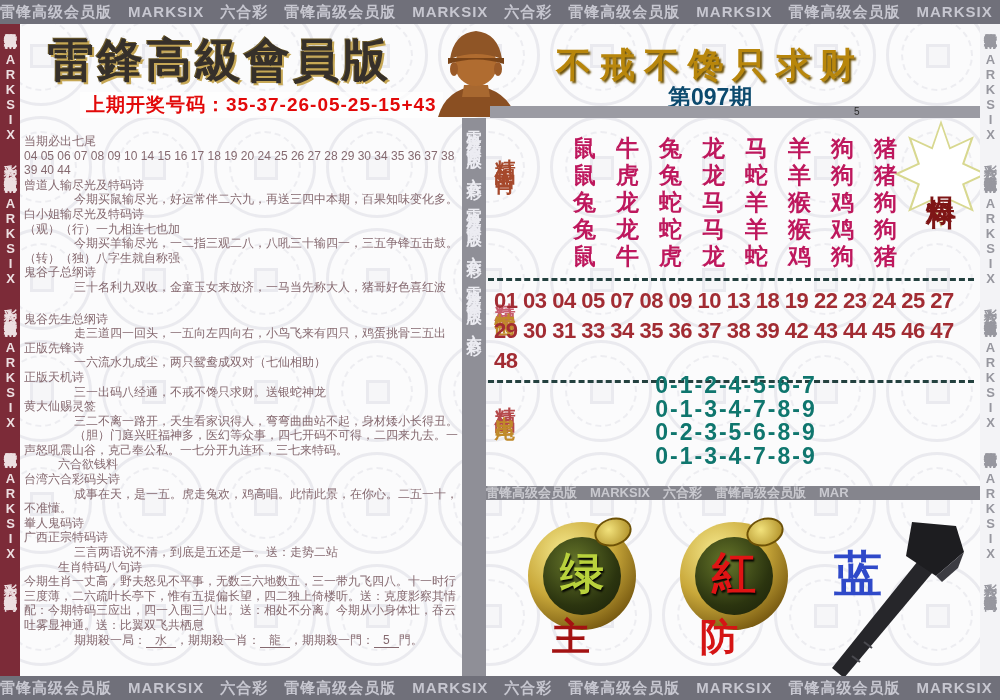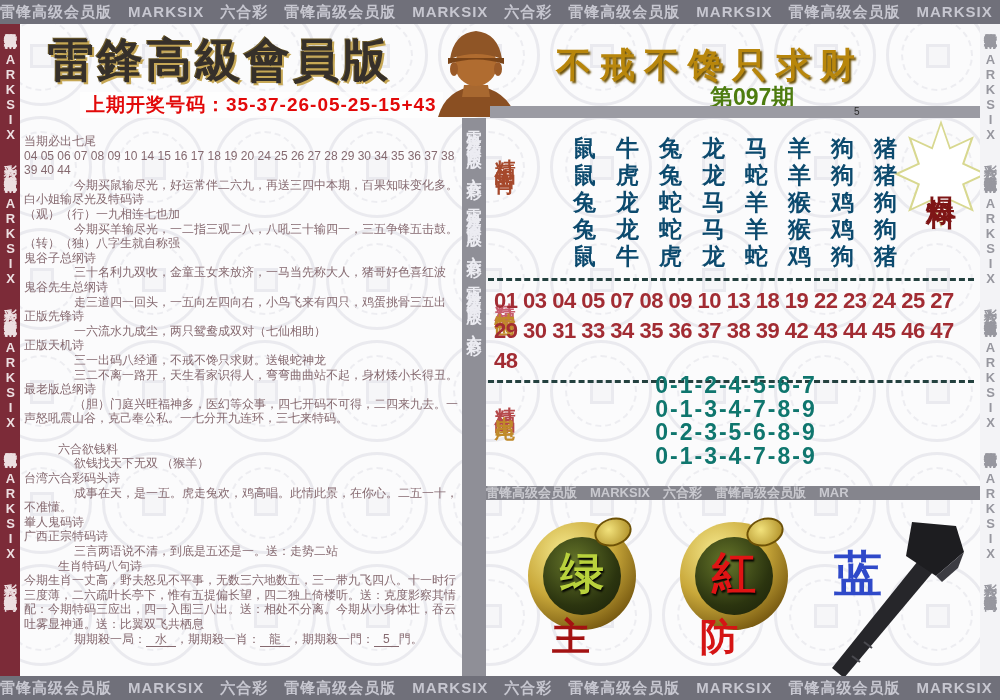--- a/index.html
+++ b/index.html
@@ -28,36 +28,36 @@
   
   #title{position:absolute;left:48px;top:30px;z-index:3;font-family:"DejaVu Serif",serif;
          font-size:46px;font-weight:bold;color:#36302a;letter-spacing:3px;
          text-shadow:2px 2px 0 #c6a755,-1px -1px 0 #6e5c2c;}
   #lastdraw{position:absolute;left:80px;top:92px;z-index:3;font-size:19px;font-weight:bold;
             color:#e20a0a;background:rgba(255,255,255,.75);padding:0 6px;letter-spacing:1px;}
   #bust{position:absolute;left:424px;top:25px;z-index:3;}
   #right-title{position:absolute;left:556px;top:42px;z-index:3;font-family:"DejaVu Serif",serif;
                font-size:35px;font-weight:bold;color:#b8860b;letter-spacing:9px;
                text-shadow:2px 2px 2px #6e5206;}
-  #issue{position:absolute;left:710px;top:82px;z-index:3;font-size:23px;font-weight:bold;color:#4d7c0f;}
+  #issue{position:absolute;left:668px;top:82px;z-index:3;font-size:23px;font-weight:bold;color:#0c4a6e;}
   #issue-band{position:absolute;left:490px;top:106px;width:492px;height:12px;background:#9b9ba3;z-index:3;}
   #band-number{position:absolute;left:74%;top:0;font-size:10px;line-height:12px;color:#2c2c2c;}
   
   #verses{position:absolute;left:24px;top:134px;width:434px;z-index:2;color:#85696f;
           font-size:12px;line-height:14.6px;}
   .vline{text-align:left;}
   .vline .u{border-bottom:1.5px solid #85696f;padding:0 9px;}
   
   #rpanel{position:absolute;left:486px;top:118px;width:494px;height:558px;z-index:2;}
   .vlabel{position:absolute;left:5px;writing-mode:vertical-rl;text-orientation:upright;
           font-weight:bold;font-size:21px;letter-spacing:5px;font-family:"DejaVu Serif",serif;}
   #label-zodiac{top:24px;}
   #label-numbers{top:168px;}
   #label-tails{top:272px;}
-  #zodiac-rows{position:absolute;left:64px;top:16px;width:376px;text-align:center;color:#0c4a6e;
+  #zodiac-rows{position:absolute;left:64px;top:16px;width:376px;text-align:center;color:#be185d;
                font-weight:bold;font-size:23px;line-height:27px;letter-spacing:6px;
                font-family:"DejaVu Serif",serif;}
   .dashed-sep{position:absolute;left:2px;width:486px;border-top:3px dashed #24413f;}
   #sep1{top:160px;}
   #sep2{top:262px;}
   #numbers-rows{position:absolute;left:8px;top:168px;width:480px;text-align:left;color:#a22c33;
                 font-weight:bold;font-size:22px;line-height:30px;letter-spacing:-0.5px;}
   #tails-rows{position:absolute;left:110px;top:256px;width:280px;text-align:center;color:#0f766e;
               font-weight:bold;font-size:23px;line-height:23.5px;letter-spacing:2px;}
   #rband{position:absolute;left:0;top:368px;width:494px;height:14px;background:#85858d;
@@ -367,38 +367,38 @@
   </div>
   <div id="right-title">不戒不馋只求财</div>
   <div id="issue">第097期</div>
   <div id="issue-band">
     <span id="band-number">5</span>
   </div>
 
   <div id="verses">
       <div class="vline" style="text-indent: 0px;">当期必出七尾</div>
       <div class="vline" style="text-indent: 0px;">04 05 06 07 08 09 10 14 15 16 17 18 19 20 24 25 26 27 28 29 30 34 35 36 37 38 39 40 44</div>
+      <div class="vline" style="text-indent: 0px;">曾道人输尽光及特码诗</div>
       <div class="vline" style="text-indent: 50px;">今期买鼠输尽光，好运常伴二六九，再送三四中本期，百果知味变化多。</div>
       <div class="vline" style="text-indent: 0px;">白小姐输尽光及特码诗</div>
       <div class="vline" style="text-indent: 0px;">（观）（行）一九相连七也加</div>
       <div class="vline" style="text-indent: 50px;">今期买羊输尽光，一二指三观二八，八吼三十输四一，三五争锋五击鼓。</div>
       <div class="vline" style="text-indent: 0px;">（转）（独）八字生就自称强</div>
       <div class="vline" style="text-indent: 0px;">鬼谷子总纲诗</div>
       <div class="vline" style="text-indent: 50px;">三十名利九双收，金童玉女来放济，一马当先称大人，猪哥好色喜红波</div>
-      <div class="vline" style="text-indent: 0px;">鬼谷先生总纲诗</div>
+      <div class="vline" style="text-indent: 0px; margin-top: 17px;">鬼谷先生总纲诗</div>
       <div class="vline" style="text-indent: 50px;">走三道四一回头，一五向左四向右，小鸟飞来有四只，鸡蛋挑骨三五出</div>
       <div class="vline" style="text-indent: 0px;">正版先锋诗</div>
       <div class="vline" style="text-indent: 50px;">一六流水九成尘，两只鸳鸯成双对（七仙相助）</div>
       <div class="vline" style="text-indent: 0px;">正版天机诗</div>
       <div class="vline" style="text-indent: 50px;">三一出码八经通，不戒不馋只求财。送银蛇神龙</div>
+      <div class="vline" style="text-indent: 0px;">黄大仙赐灵签</div>
       <div class="vline" style="text-indent: 50px;">三二不离一路开，天生看家识得人，弯弯曲曲站不起，身材矮小长得丑。</div>
-      <div class="vline" style="text-indent: 0px;">最老版总纲诗</div>
       <div class="vline" style="text-indent: 50px;">（胆）门庭兴旺福神多，医幻等众事，四七开码不可得，二四来九去。一声怒吼震山谷，克己奉公私。一七分开九连环，三七来特码。</div>
-      <div class="vline" style="text-indent: 34px; margin-top: 16px;">六合欲钱料</div>
-      <div class="vline" style="text-indent: 50px;">欲钱找天下无双 （猴羊）</div>
+      <div class="vline" style="text-indent: 34px;">六合欲钱料</div>
       <div class="vline" style="text-indent: 0px;">台湾六合彩码头诗</div>
       <div class="vline" style="text-indent: 50px;">成事在天，是一五。虎走兔欢，鸡高唱。此情此景，在你心。二五一十，不准懂。</div>
       <div class="vline" style="text-indent: 0px;">輋人鬼码诗</div>
       <div class="vline" style="text-indent: 0px;">广西正宗特码诗</div>
       <div class="vline" style="text-indent: 50px;">三言两语说不清，到底是五还是一。送：走势二站</div>
       <div class="vline" style="text-indent: 34px;">生肖特码八句诗</div>
       <div class="vline" style="text-indent: 0px;">今期生肖一丈高，野夫怒见不平事，无数三六地数五，三一带九飞四八。十一时行三度薄，二六疏叶长亭下，惟有五提偏长望，四二独上倚楼听。送：克度影察其情</div>
       <div class="vline" style="text-indent: 0px;">配：今期特码三应出，四一入围三八出。送：相处不分离。今期从小身体壮，吞云吐雾显神通。送：比翼双飞共栖息</div>
       <div class="vline" style="text-indent: 50px;"><span>期期殺一局：</span><span class="u">水</span><span>，期期殺一肖：</span><span class="u">龍</span><span>，期期殺一門：</span><span class="u">5</span><span>門。</span></div>
     </div>

